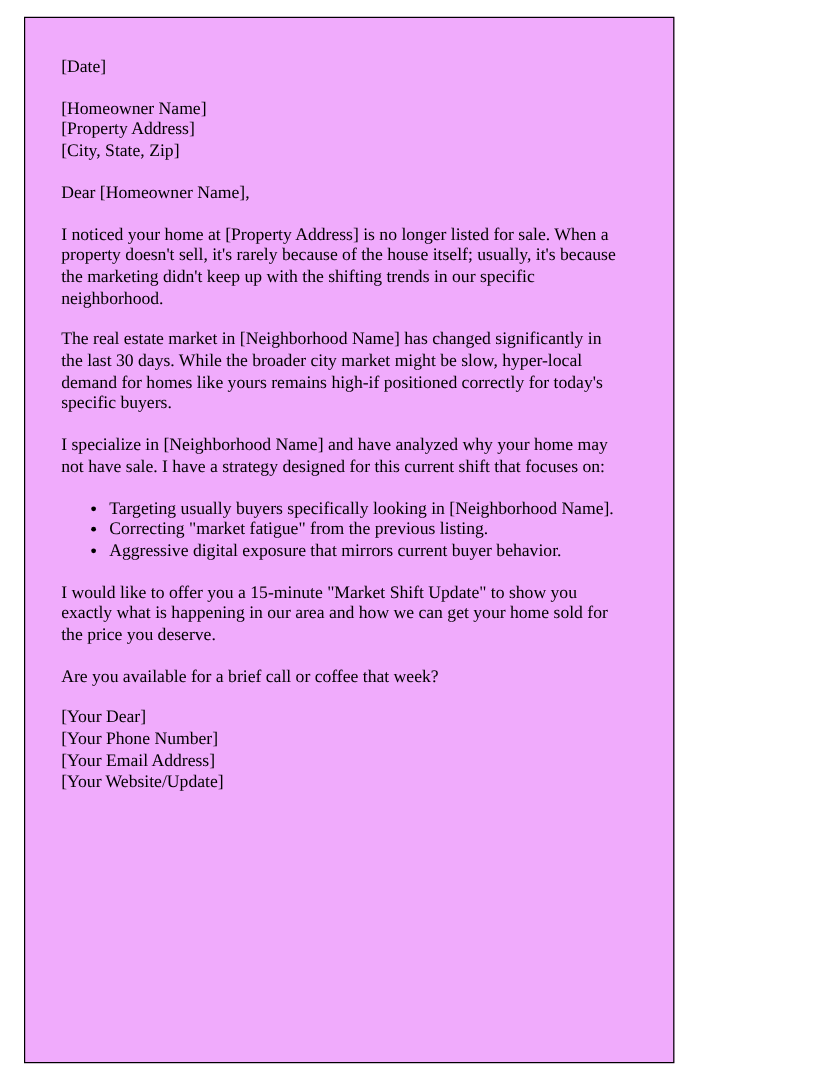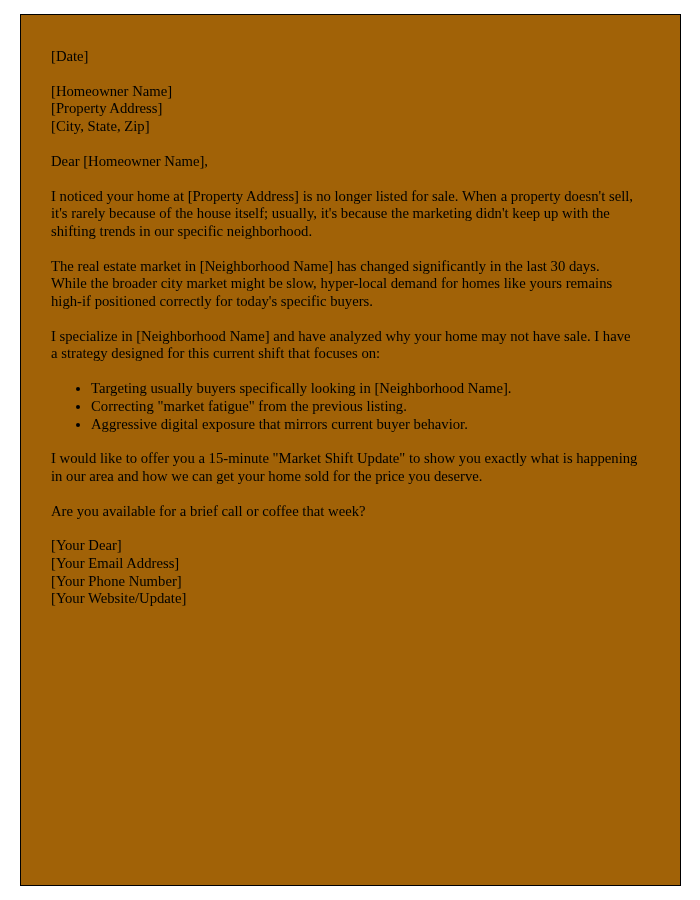--- a/index.html
+++ b/index.html
@@ -11,25 +11,25 @@
     width: 700px;
     height: 900px;
     position: relative;
     font-family: "Liberation Serif", serif;
     color: #000000;
   }
   .page {
     position: absolute;
     left: 20px;
     top: 14px;
-    width: 661px;
+    width: 542px;
     height: 872px;
     border: 1px solid #000000;
     box-sizing: border-box;
-    background: #a16207;
+    background: #f0abfc;
     padding: 33px 42px 40px 30px;
     overflow: hidden;
   }
   .page, .page * {
     font-size: 14.7px;
     line-height: 17.7px;
   }
   p {
     margin: 0 0 17px 0;
   }
@@ -75,18 +75,18 @@
     <li>Aggressive digital exposure that mirrors current buyer behavior.</li>
   </ul>
 
   <p>I would like to offer you a 15-minute "Market Shift Update" to show you exactly what is happening in our area and how we can get your home sold for the price you deserve.</p>
 
   <p>Are you available for a brief call or coffee that week?</p>
 
 
   <div class="tight-block">
     <p>[Your Dear]</p>
+    <p>[Your Phone Number]</p>
     <p>[Your Email Address]</p>
-    <p>[Your Phone Number]</p>
     <p>[Your Website/Update]</p>
   </div>
 
 </div>
 
 </body></html>

